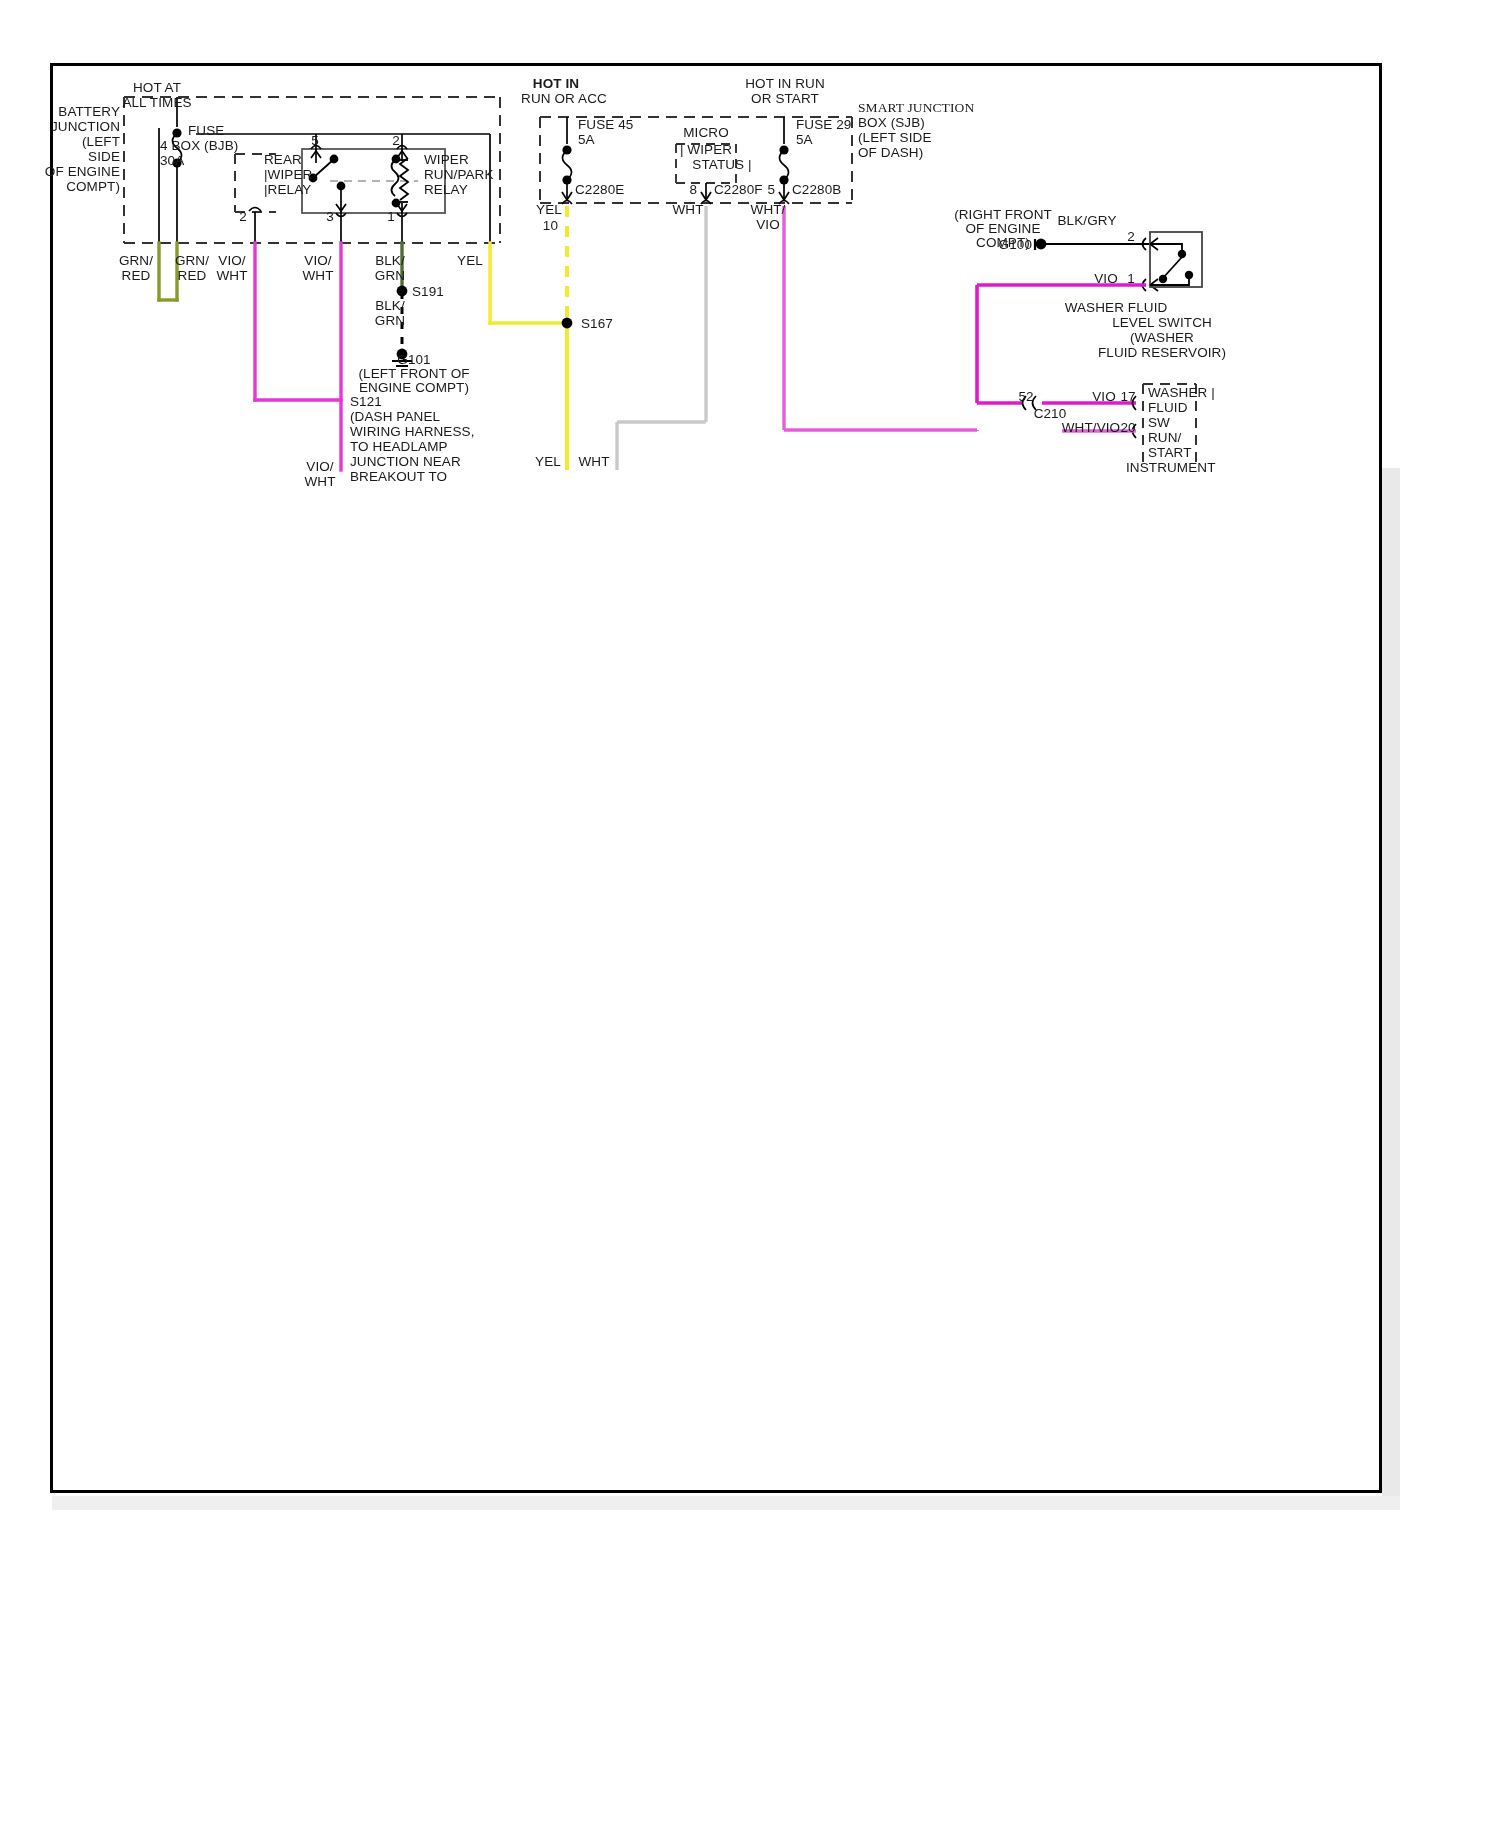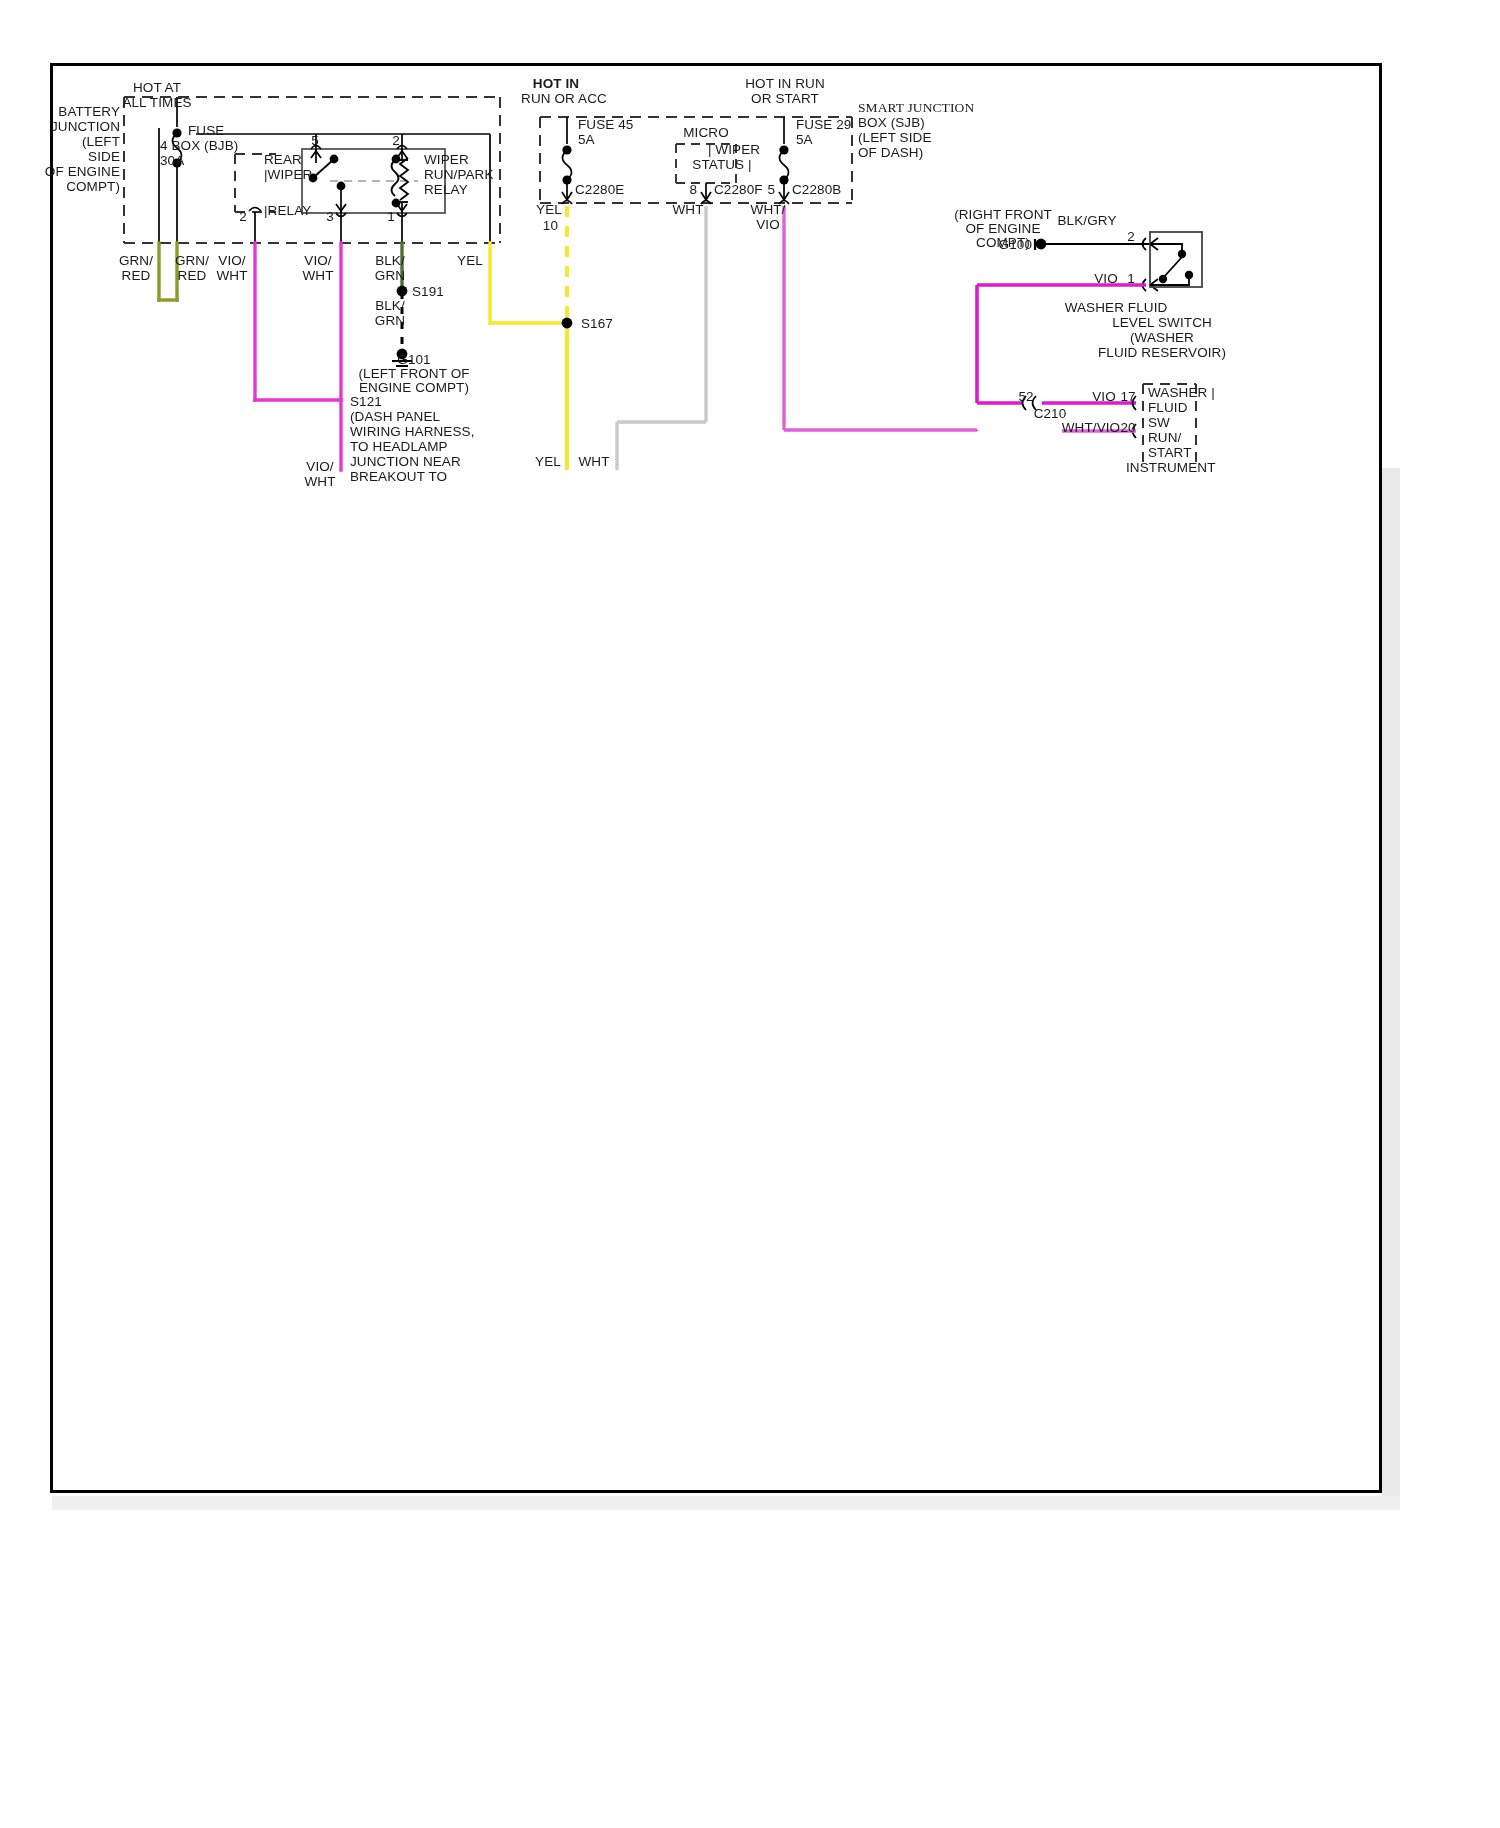--- a/index.html
+++ b/index.html
@@ -346,21 +346,21 @@
   <div class="t r" style="left:120px;top:149px;">SIDE</div>
   <div class="t r" style="left:120px;top:164px;">OF ENGINE</div>
   <div class="t r" style="left:120px;top:179px;">COMPT)</div>
 
   <div class="t" style="left:188px;top:123px;">FUSE</div>
   <div class="t" style="left:160px;top:138px;">4 BOX (BJB)</div>
   <div class="t" style="left:160px;top:153px;">30A</div>
 
   <div class="t" style="left:264px;top:152px;">REAR</div>
   <div class="t" style="left:264px;top:167px;">|WIPER</div>
-  <div class="t" style="left:264px;top:182px;margin-top:21px;">|RELAY</div>
+  <div class="t" style="left:264px;top:182px;">|RELAY</div>
 
   <div class="t" style="left:424px;top:152px;">WIPER</div>
   <div class="t" style="left:424px;top:167px;">RUN/PARK</div>
   <div class="t" style="left:424px;top:182px;">RELAY</div>
 
   <div class="t c" style="left:315px;top:133px;">5</div>
   <div class="t c" style="left:396px;top:133px;">2</div>
   <div class="t c" style="left:243px;top:209px;">2</div>
   <div class="t c" style="left:330px;top:209px;">3</div>
   <div class="t c" style="left:391px;top:209px;">1</div>
@@ -398,21 +398,21 @@
   <div class="t c" style="left:564px;top:91px;">RUN OR ACC</div>
   <div class="t c" style="left:785px;top:76px;">HOT IN RUN</div>
   <div class="t c" style="left:785px;top:91px;">OR START</div>
 
   <div class="t" style="left:578px;top:117px;">FUSE 45</div>
   <div class="t" style="left:578px;top:132px;">5A</div>
   <div class="t" style="left:796px;top:117px;">FUSE 29</div>
   <div class="t" style="left:796px;top:132px;">5A</div>
 
   <div class="t c" style="left:706px;top:125px;">MICRO</div>
-  <div class="t c" style="left:706px;top:142px;margin-left:28px;">| WIPER</div>
+  <div class="t c" style="left:706px;top:142px;">| WIPER</div>
   <div class="t c" style="left:706px;top:157px;margin-left:16px;">STATUS |</div>
 
   <div class="t" style="left:858px;top:100px;font-family:Liberation Serif, serif;">SMART JUNCTION</div>
   <div class="t" style="left:858px;top:115px;">BOX (SJB)</div>
   <div class="t" style="left:858px;top:130px;">(LEFT SIDE</div>
   <div class="t" style="left:858px;top:145px;">OF DASH)</div>
 
   <div class="t r" style="left:558px;top:182px;margin-top:36px;">10</div>
   <div class="t" style="left:575px;top:182px;">C2280E</div>
   <div class="t r" style="left:697px;top:182px;">8</div>

